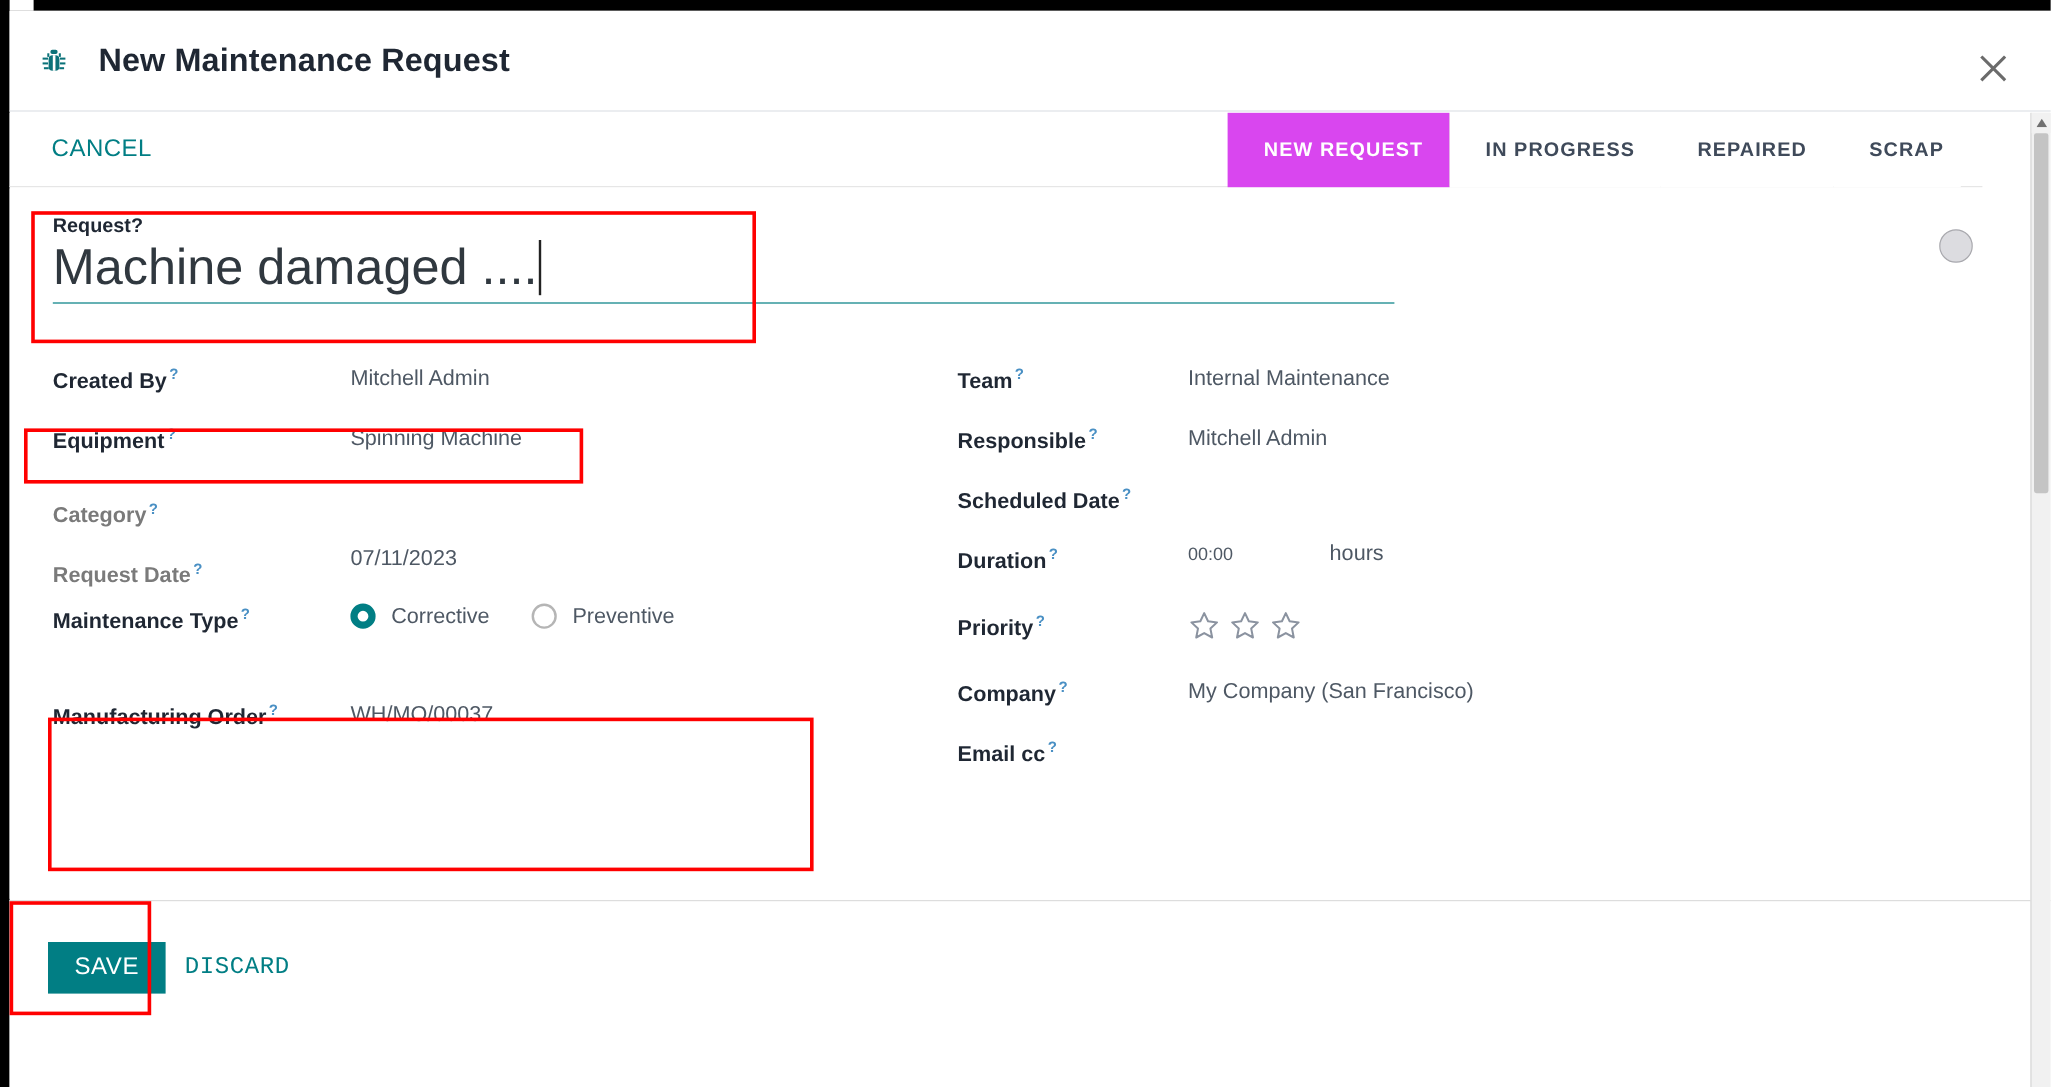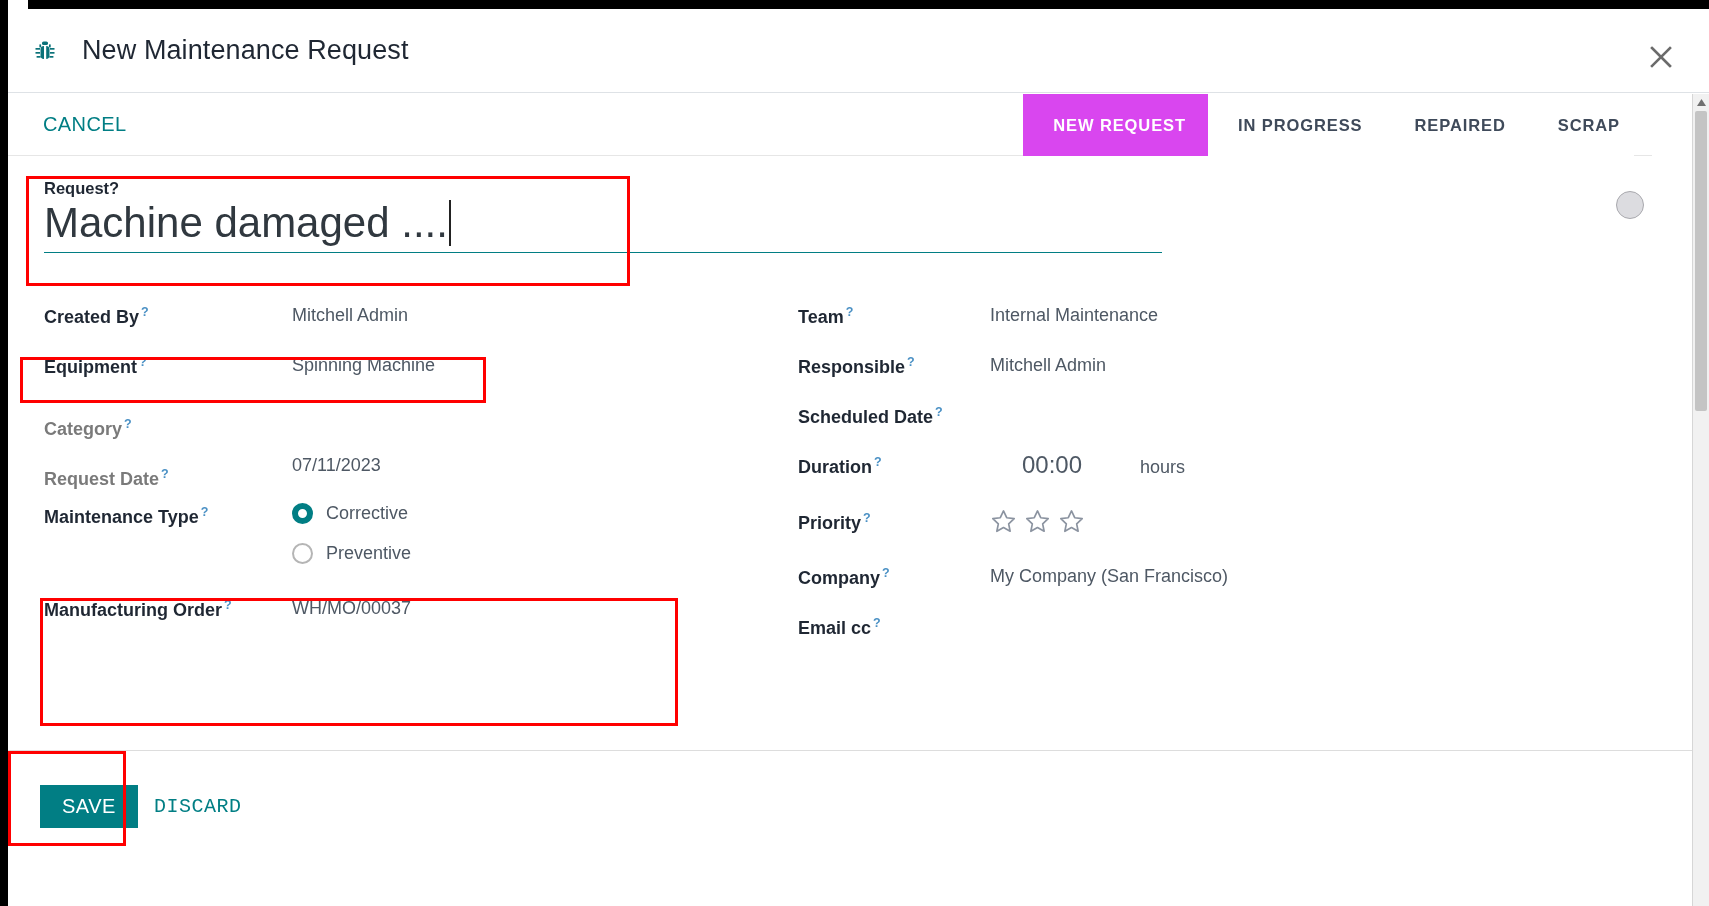--- a/index.html
+++ b/index.html
@@ -39,21 +39,21 @@
     top: 9px; left: 8px;
     width: 1701px; height: 84px;
     background: #ffffff;
     border-bottom: 1px solid #dee2e6;
     display: flex; align-items: center;
   }
   .bug-icon { margin-left: 22px; width: 30px; height: 30px; display: flex; align-items: center; justify-content: center; }
   .dlg-title {
     margin-left: 22px;
     font-size: 27px;
-    font-weight: normal;
+    font-weight: bold;
     color: #1f2733;
     letter-spacing: 0.1px;
   }
   .close-btn {
     position: absolute; right: 28px; top: 28px;
     width: 40px; height: 40px;
     display: flex; align-items: center; justify-content: center;
     cursor: pointer;
   }
 
@@ -190,36 +190,36 @@
   .col-right .flabel { width: 192px; }
   .fvalue {
     font-size: 18px;
     color: #4e5864;
     padding-top: 4px;
     white-space: nowrap;
   }
   .fvalue.empty { min-height: 22px; }
 
   
-  .radio-group { display: flex; flex-direction: column; gap: 19px; padding-top: 2px; justify-content: space-between; }
+  .radio-group { display: flex; flex-direction: row; gap: 35px; padding-top: 2px; justify-content: space-between; }
   .radio-row { display: flex; align-items: center; cursor: pointer; }
   .radio {
     width: 21px; height: 21px; border-radius: 50%;
     border: 2px solid #b5b5b5; background: #fff;
     margin-right: 13px; flex: 0 0 auto;
   }
   .radio.on {
     border: 6px solid #017e84;
     background: #fff;
   }
   .radio-label { font-size: 18px; color: #4e5864; }
 
   
   .dur-wrap { display: flex; align-items: baseline; }
-  .dur-val { font-size: 24px; color: #4e5864; width: 118px; margin-left: 32px; }
+  .dur-val { font-size: 15px; color: #4e5864; width: 118px; }
   .dur-unit { font-size: 18px; color: #4e5864; }
 
   
   .stars { display: flex; gap: 7px; padding-top: 1px; }
   .star { cursor: pointer; }
 
   
   .hl {
     position: absolute;
     border: 3px solid #ff0000;

